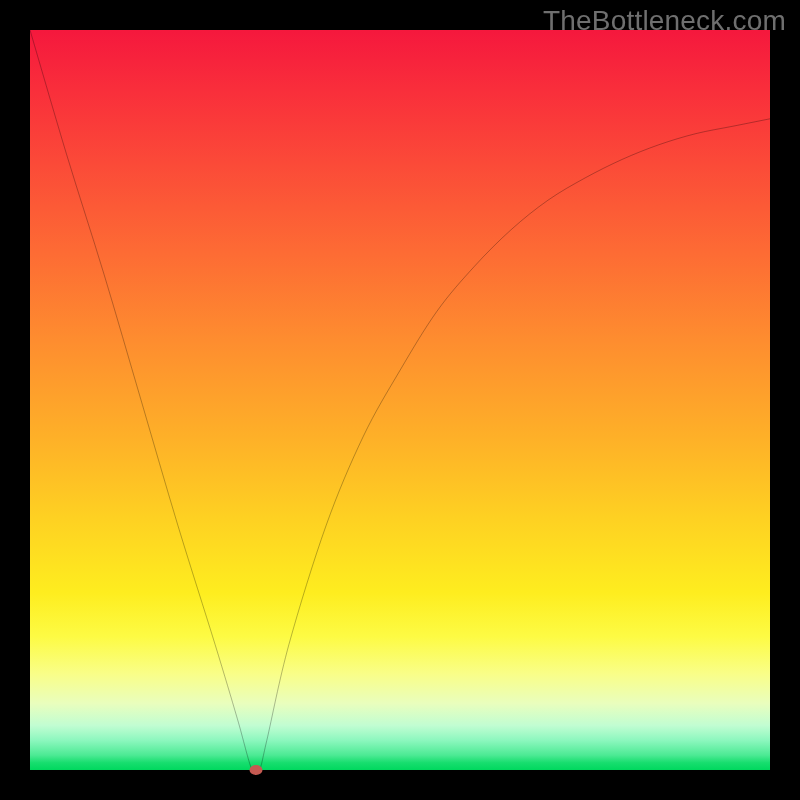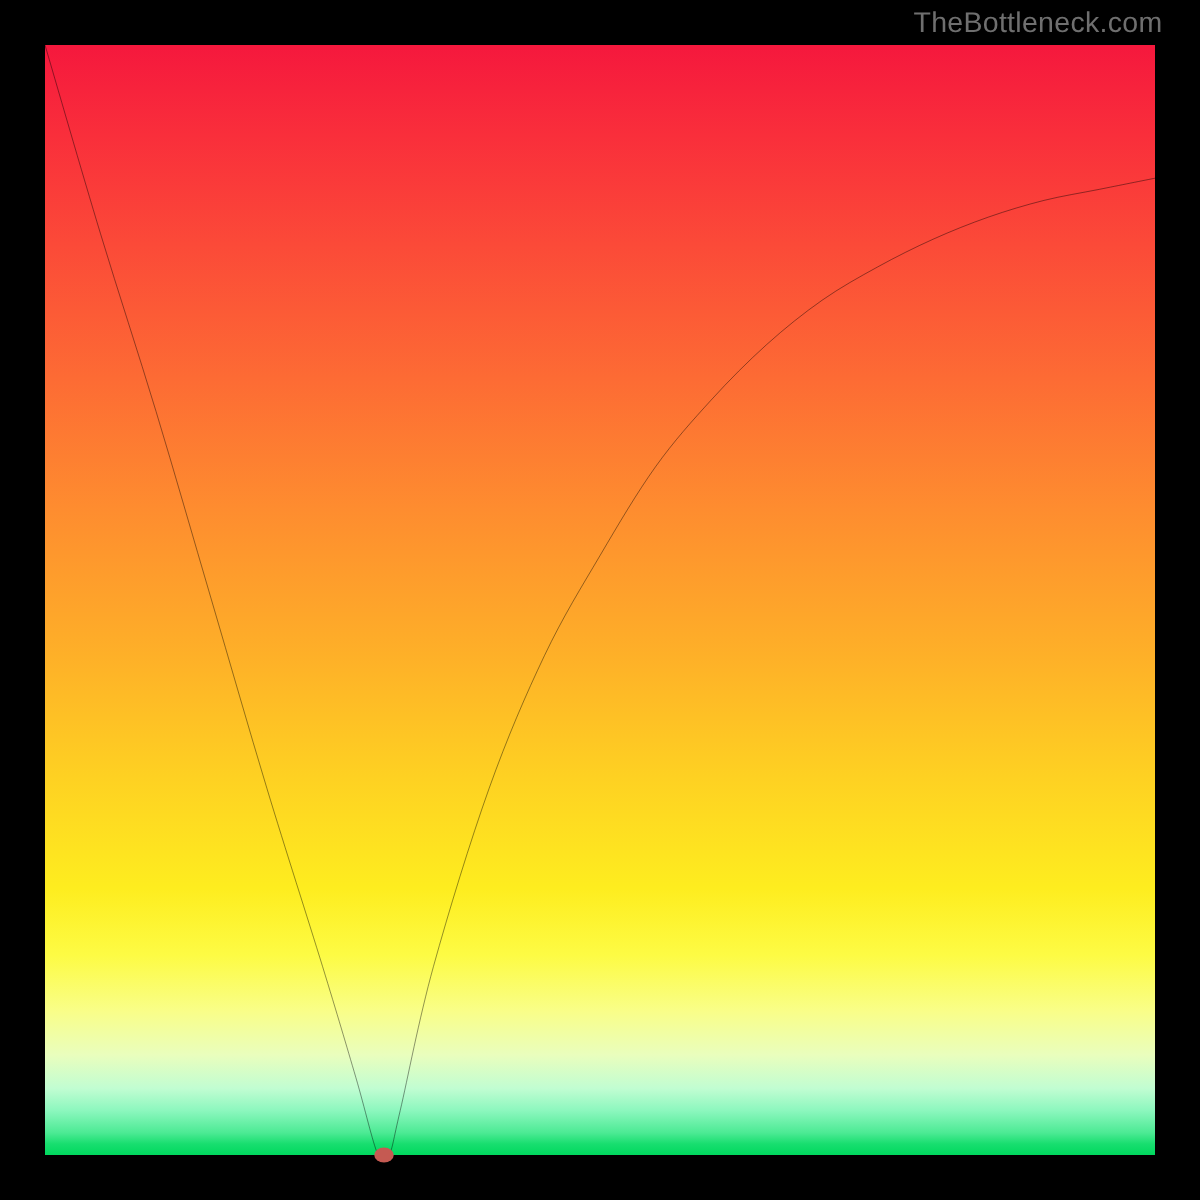--- a/index.html
+++ b/index.html
@@ -54,23 +54,23 @@
     position: absolute;
     width: 13px;
     height: 10px;
     background: #c55a52;
     border-radius: 50% / 50%;
     transform: translate(-50%, -50%);
   }
   .attribution {
     position: absolute;
     top: 5px;
-    right: 25px;
+    right: 14px;
     color: #6f6f6f;
-    font-size: 19px;
+    font-size: 28px;
     font-weight: 400;
     letter-spacing: 0.2px;
     font-family: Arial, Helvetica, sans-serif;
   }
 </style>
 </head>
 <body>
 
 <div class="chart-container">
 

